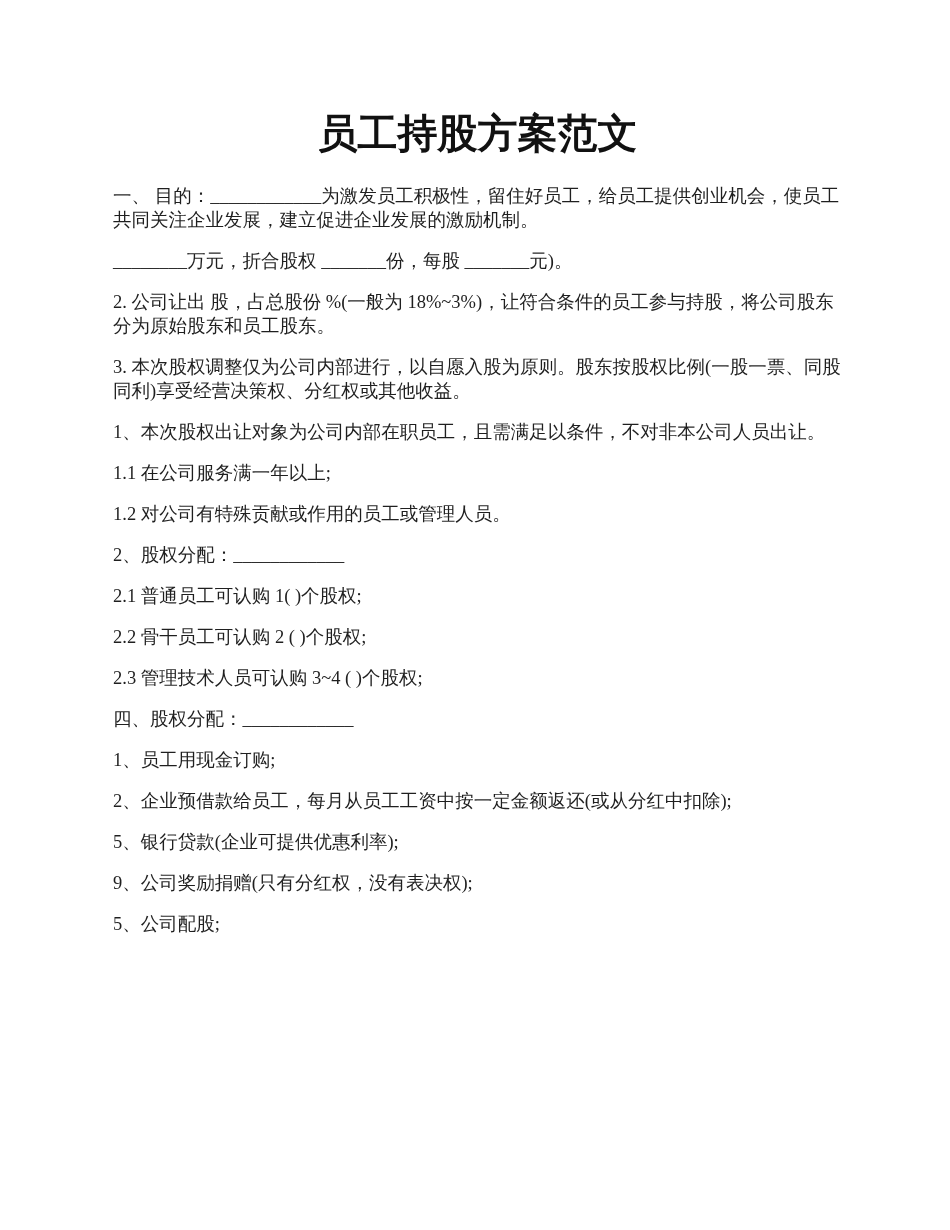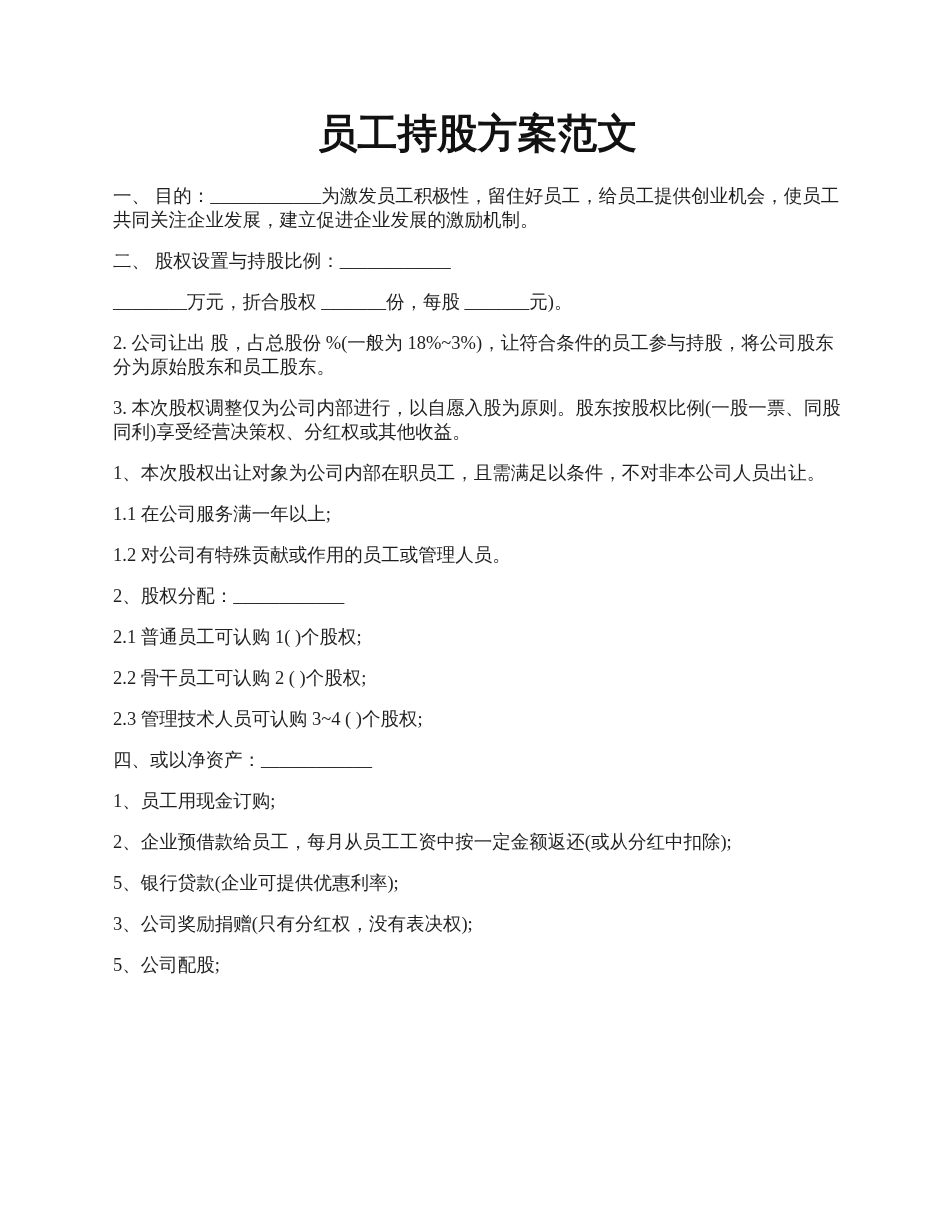--- a/index.html
+++ b/index.html
@@ -36,30 +36,29 @@
     white-space: pre-wrap;
   }
 </style>
 </head>
 <body>
 
 <div class="page">
   <h1 class="doc-title">员工持股方案范文</h1>
 
   <p class="para">一、 目的：____________为激发员工积极性，留住好员工，给员工提供创业机会，使员工共同关注企业发展，建立促进企业发展的激励机制。</p>
-  <p class="para">二、 股权设置与持股比例：____________</p>
   <p class="para">________万元，折合股权 _______份，每股 _______元)。</p>
   <p class="para">2. 公司让出 股，占总股份 %(一般为 18%~3%)，让符合条件的员工参与持股，将公司股东分为原始股东和员工股东。</p>
   <p class="para">3. 本次股权调整仅为公司内部进行，以自愿入股为原则。股东按股权比例(一股一票、同股同利)享受经营决策权、分红权或其他收益。</p>
   <p class="para">1、本次股权出让对象为公司内部在职员工，且需满足以条件，不对非本公司人员出让。</p>
   <p class="para">1.1 在公司服务满一年以上;</p>
   <p class="para">1.2 对公司有特殊贡献或作用的员工或管理人员。</p>
   <p class="para">2、股权分配：____________</p>
   <p class="para">2.1 普通员工可认购 1( )个股权;</p>
   <p class="para">2.2 骨干员工可认购 2 ( )个股权;</p>
   <p class="para">2.3 管理技术人员可认购 3~4 ( )个股权;</p>
-  <p class="para">四、或以净资产：____________</p>
+  <p class="para">四、股权分配：____________</p>
   <p class="para">1、员工用现金订购;</p>
   <p class="para">2、企业预借款给员工，每月从员工工资中按一定金额返还(或从分红中扣除);</p>
   <p class="para">5、银行贷款(企业可提供优惠利率);</p>
-  <p class="para">3、公司奖励捐赠(只有分红权，没有表决权);</p>
+  <p class="para">9、公司奖励捐赠(只有分红权，没有表决权);</p>
   <p class="para">5、公司配股;</p>
 </div>
 
 </body></html>

